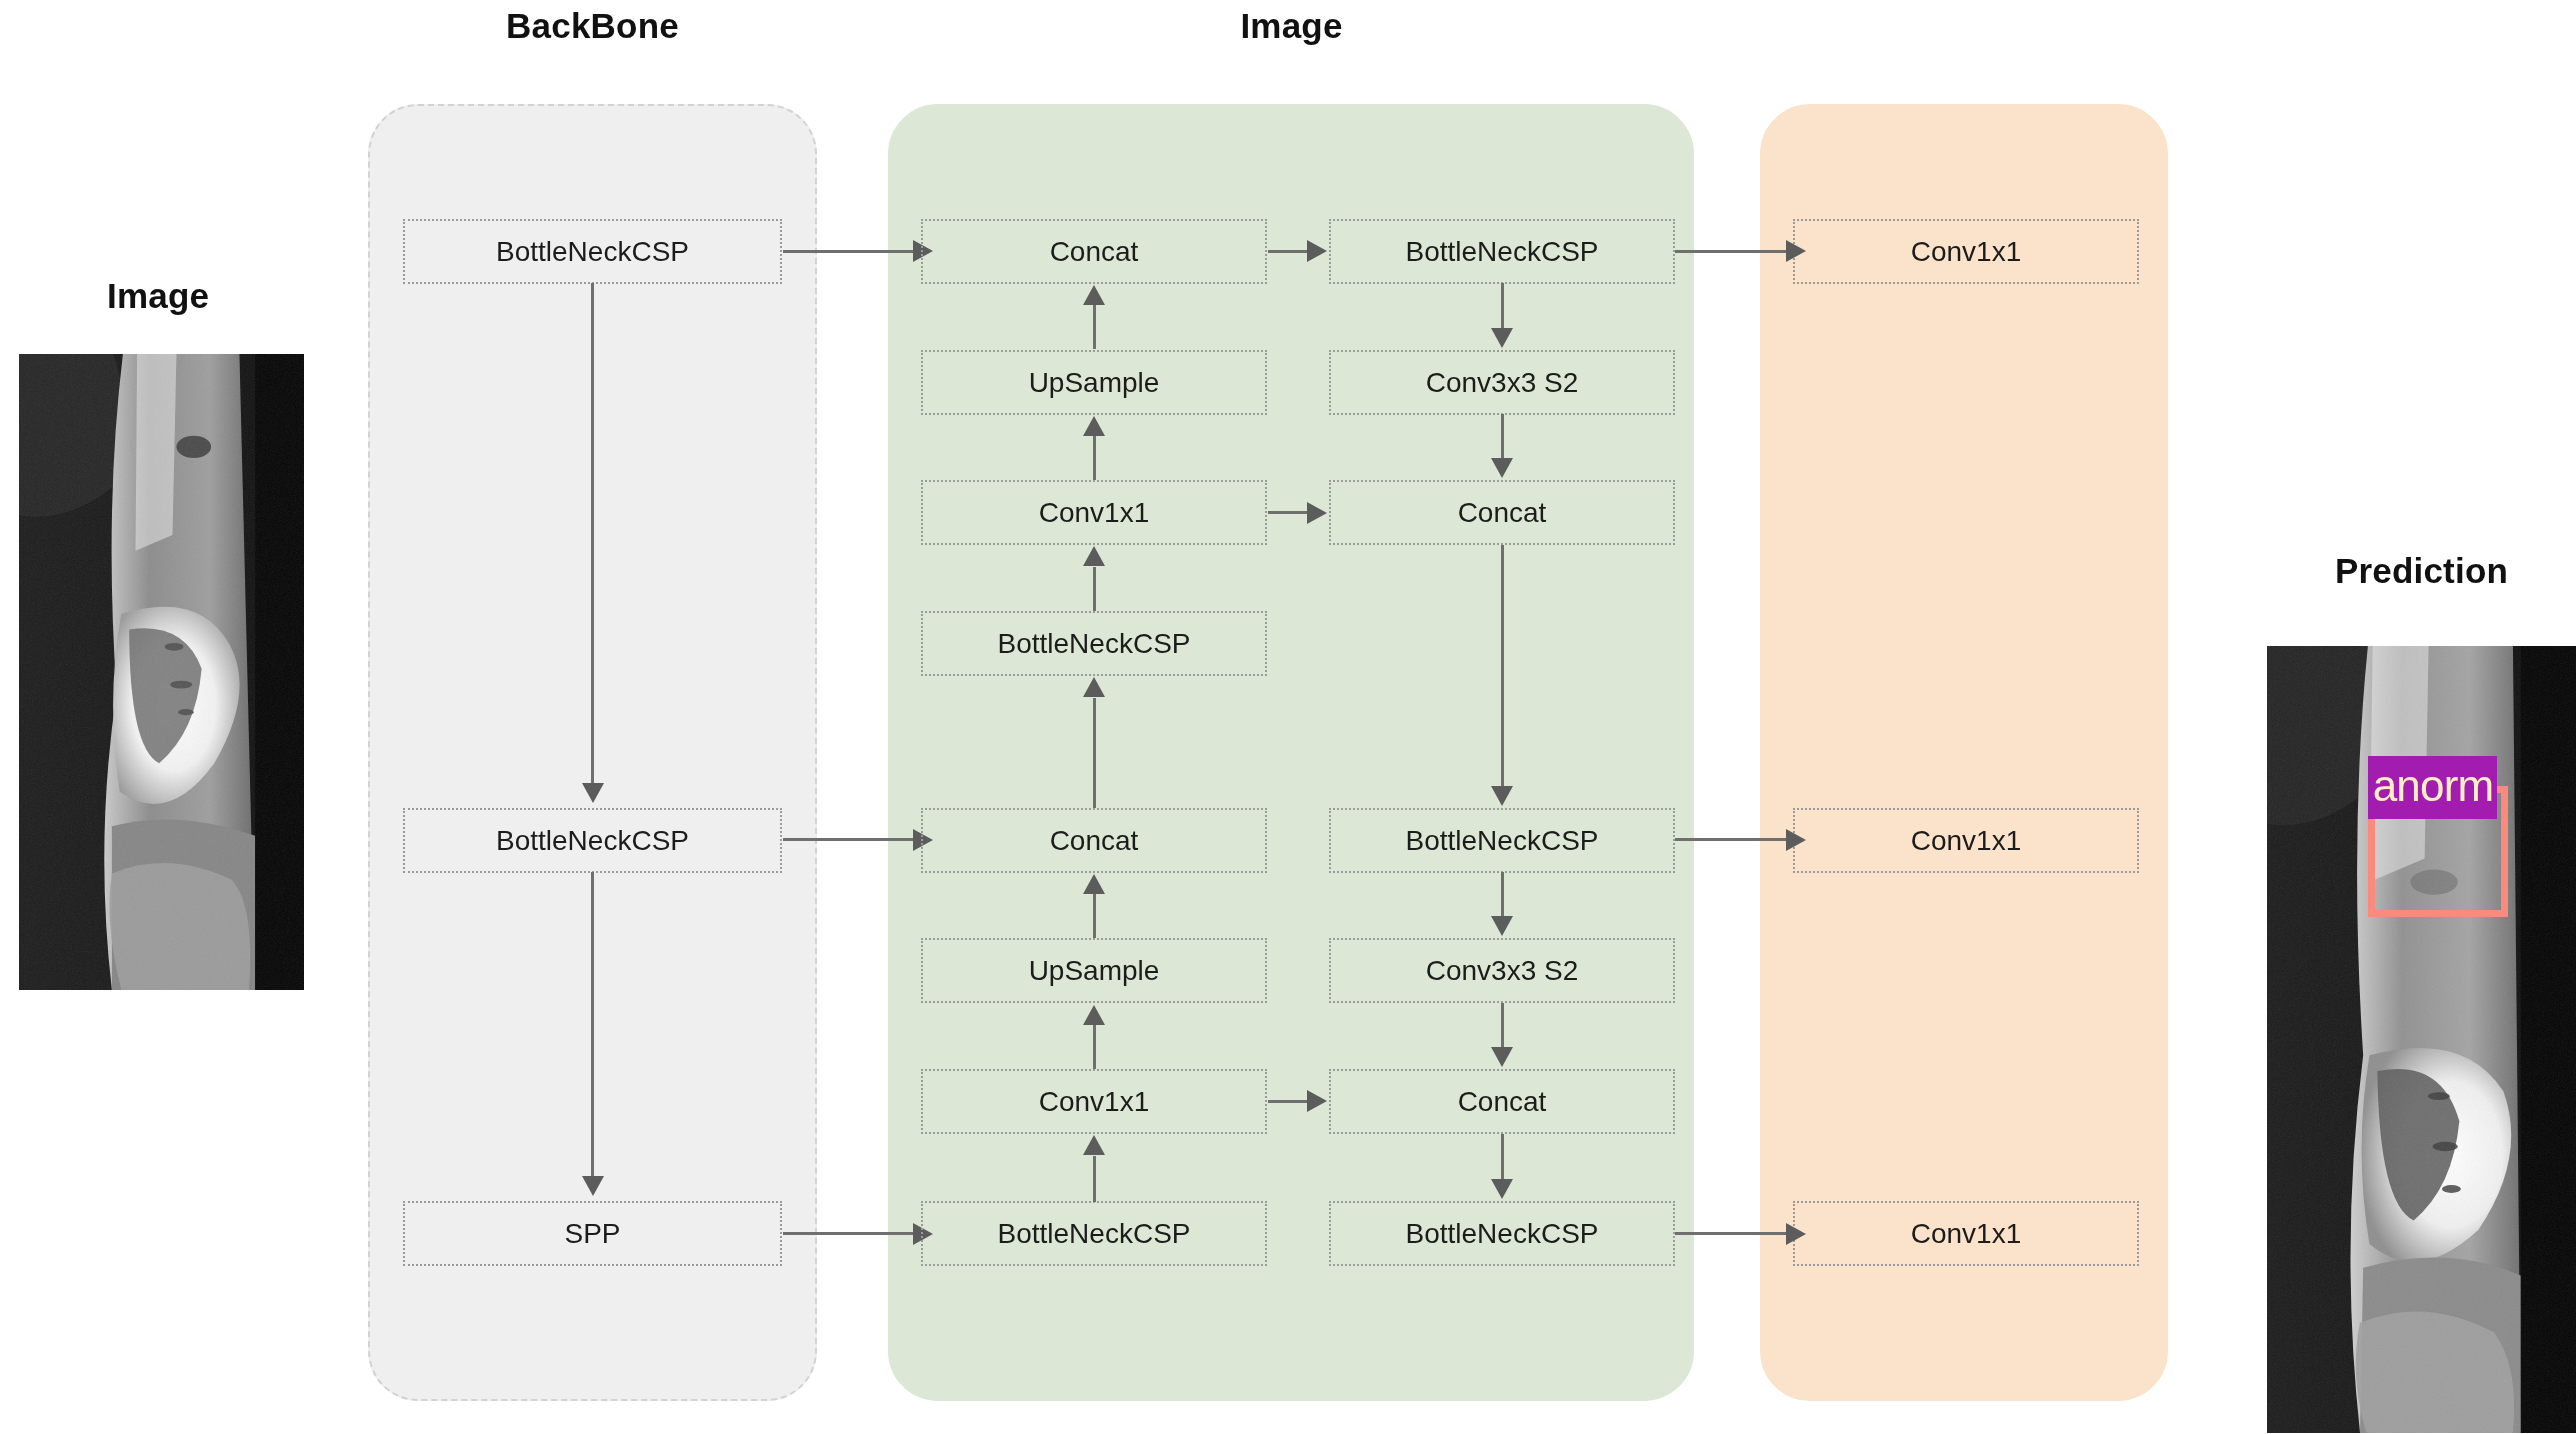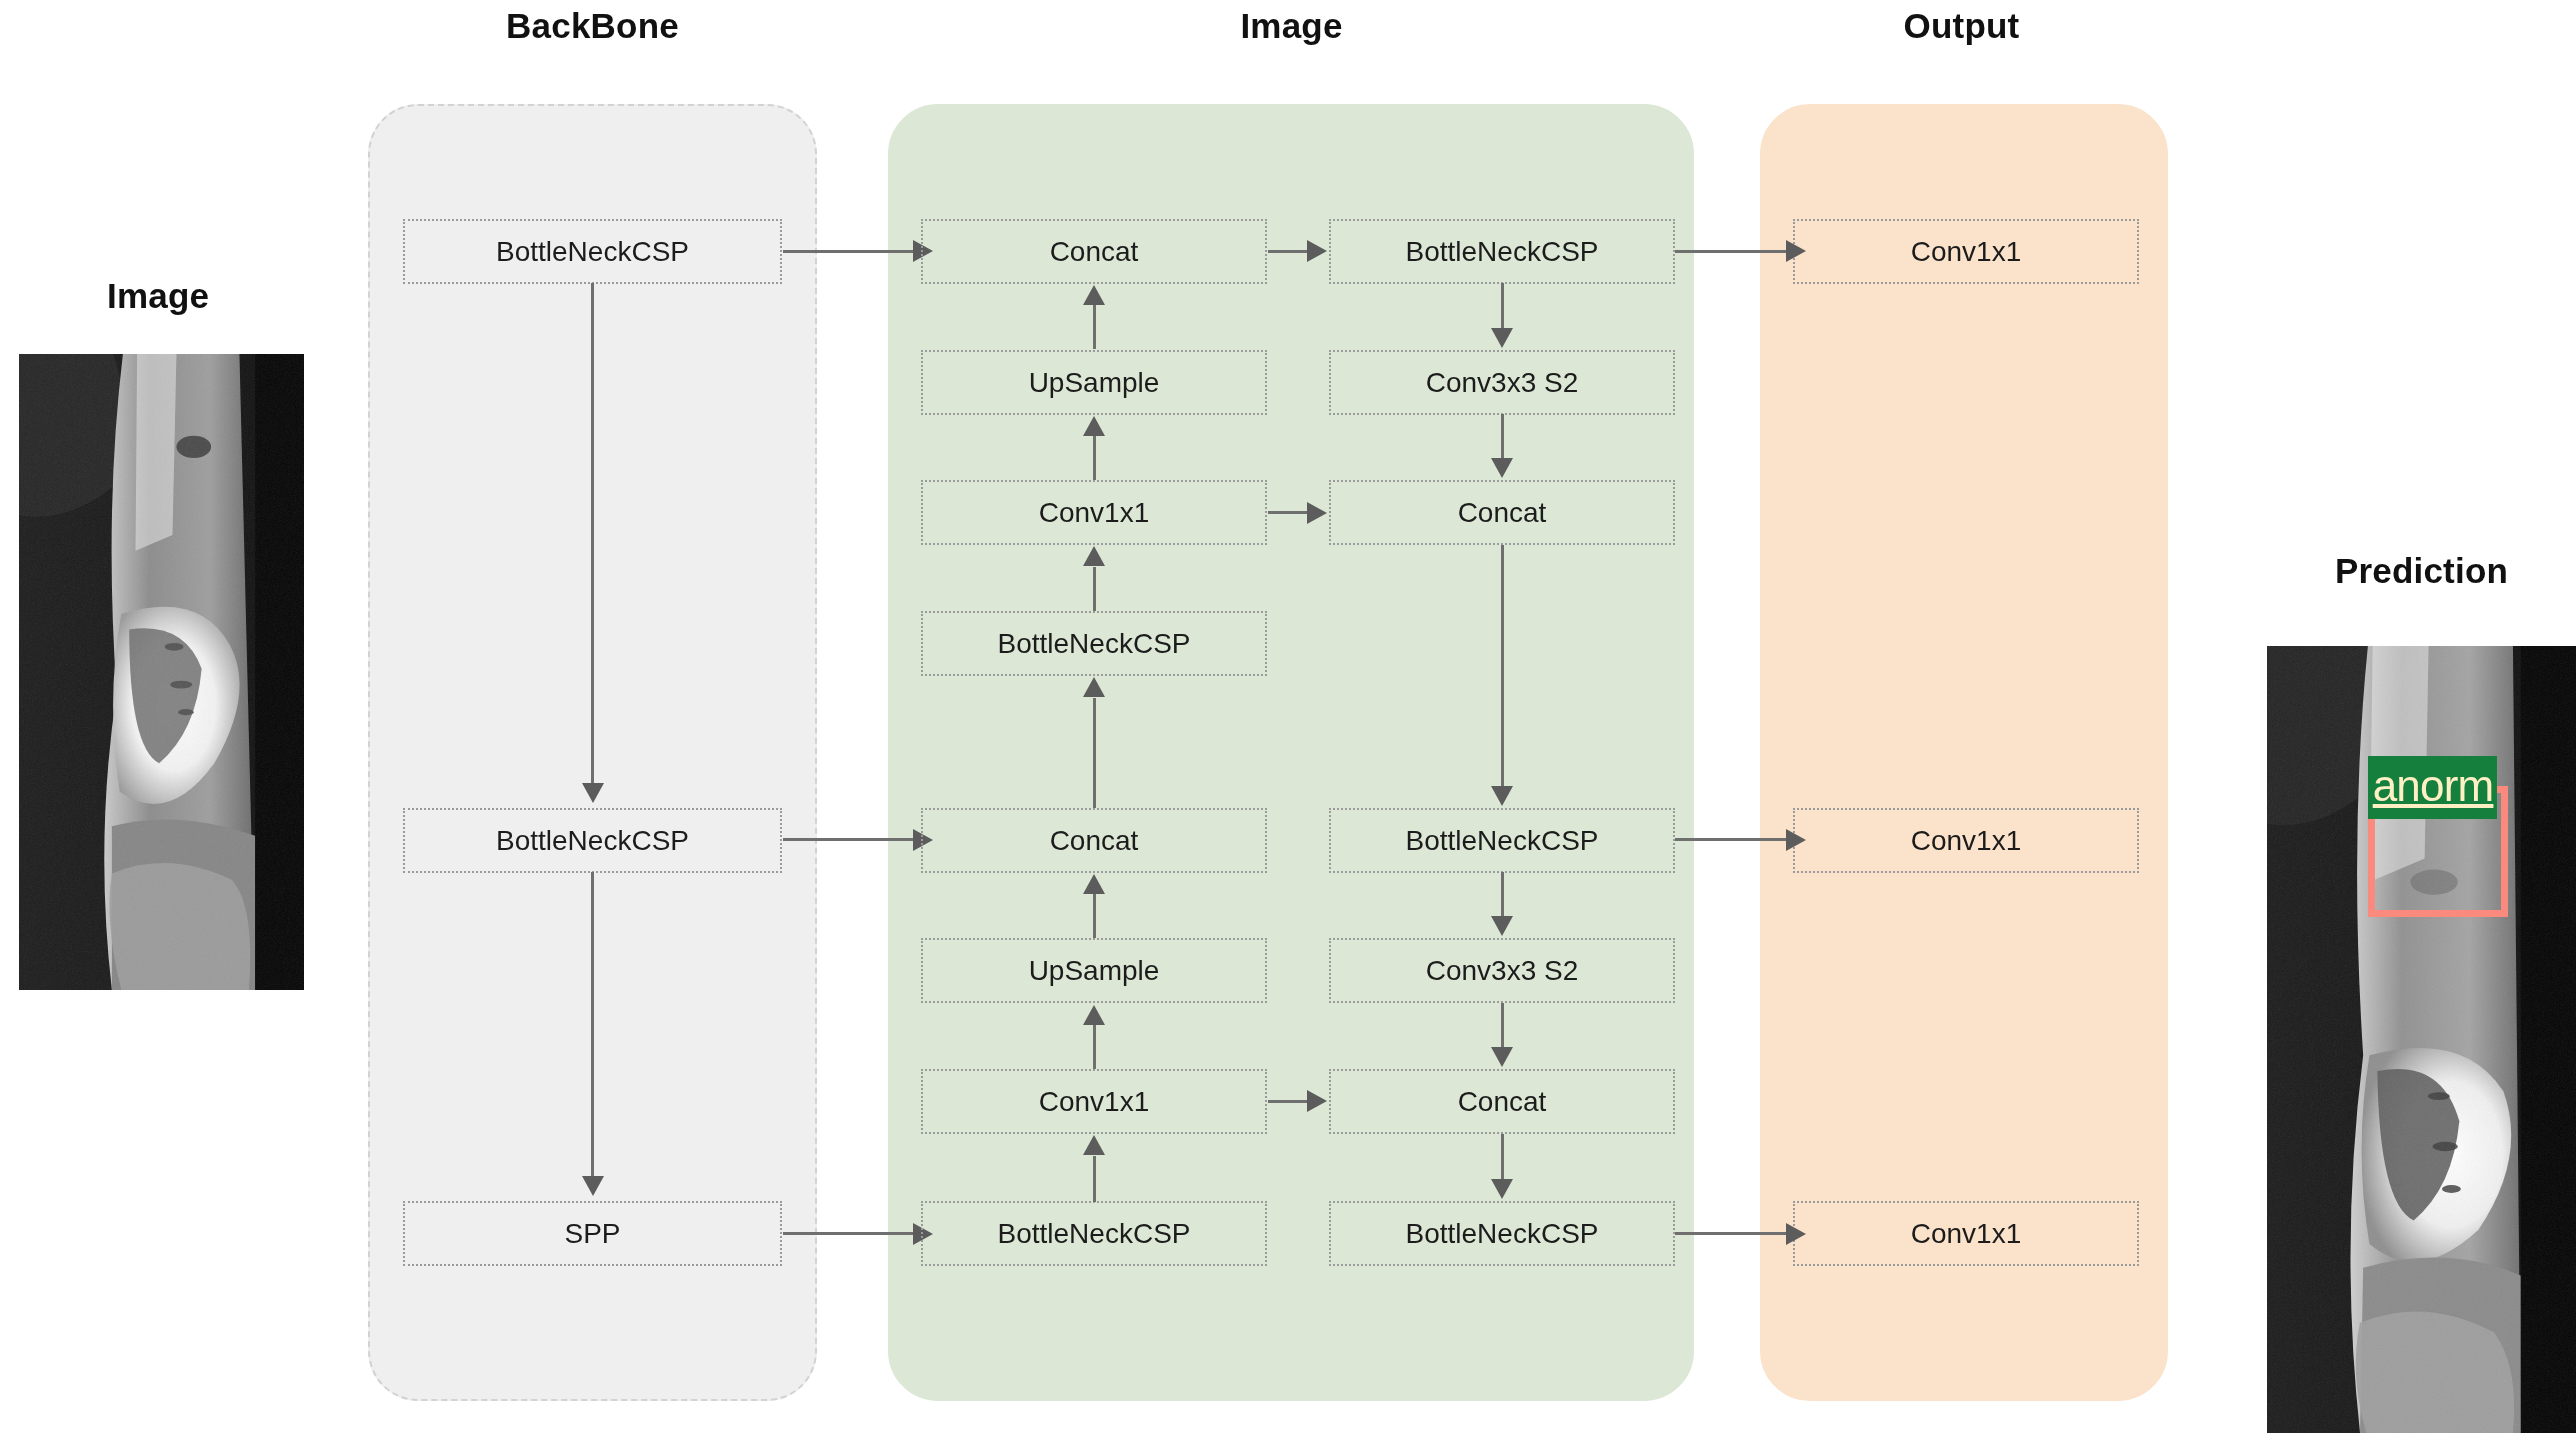--- a/index.html
+++ b/index.html
@@ -51,33 +51,32 @@
   
   .scan-wrap{position:absolute;}
   .scan{position:absolute;left:0;top:0;width:100%;height:100%;overflow:hidden;background:#000;}
   .scan svg{display:block;width:100%;height:100%;}
 
   .bbox{
     position:absolute;box-sizing:border-box;
     border:7px solid #FA8A7D;background:transparent;
   }
   .bbox-label{
-    position:absolute;background:#15803d;color:#FFEFC4;
+    position:absolute;background:#a21caf;color:#FFEFC4;
     font-size:44px;line-height:1;padding:7.9px 3.1px 11px 4.7px;
-    white-space:nowrap;letter-spacing:-0.8px;text-decoration:underline;
+    white-space:nowrap;letter-spacing:-0.8px;
   }
 </style>
 </head>
 <body>
 
 <div class="stage">
 
   <div class="col-header" style="left:368px;top:6.3px;width:449px;">BackBone</div>
   <div class="col-header" style="left:890px;top:6.3px;width:803px;">Image</div>
-  <div class="col-header" style="left:1757px;top:6.3px;width:409px;">Output</div>
   <div class="col-header" style="left:12.6px;top:276px;width:291px;">Image</div>
   <div class="col-header" style="left:2267px;top:551px;width:309px;">Prediction</div>
 
   <div class="panel backbone" style="left:368px;top:104px;width:449px;height:1297px;"></div>
   <div class="panel panet" style="left:888px;top:104px;width:806px;height:1297px;"></div>
   <div class="panel output" style="left:1760px;top:104px;width:408px;height:1297px;"></div>
 
   <div class="node" style="left:403px;top:219px;width:379px;height:65px;">
     <span>BottleNeckCSP</span>
   </div>

